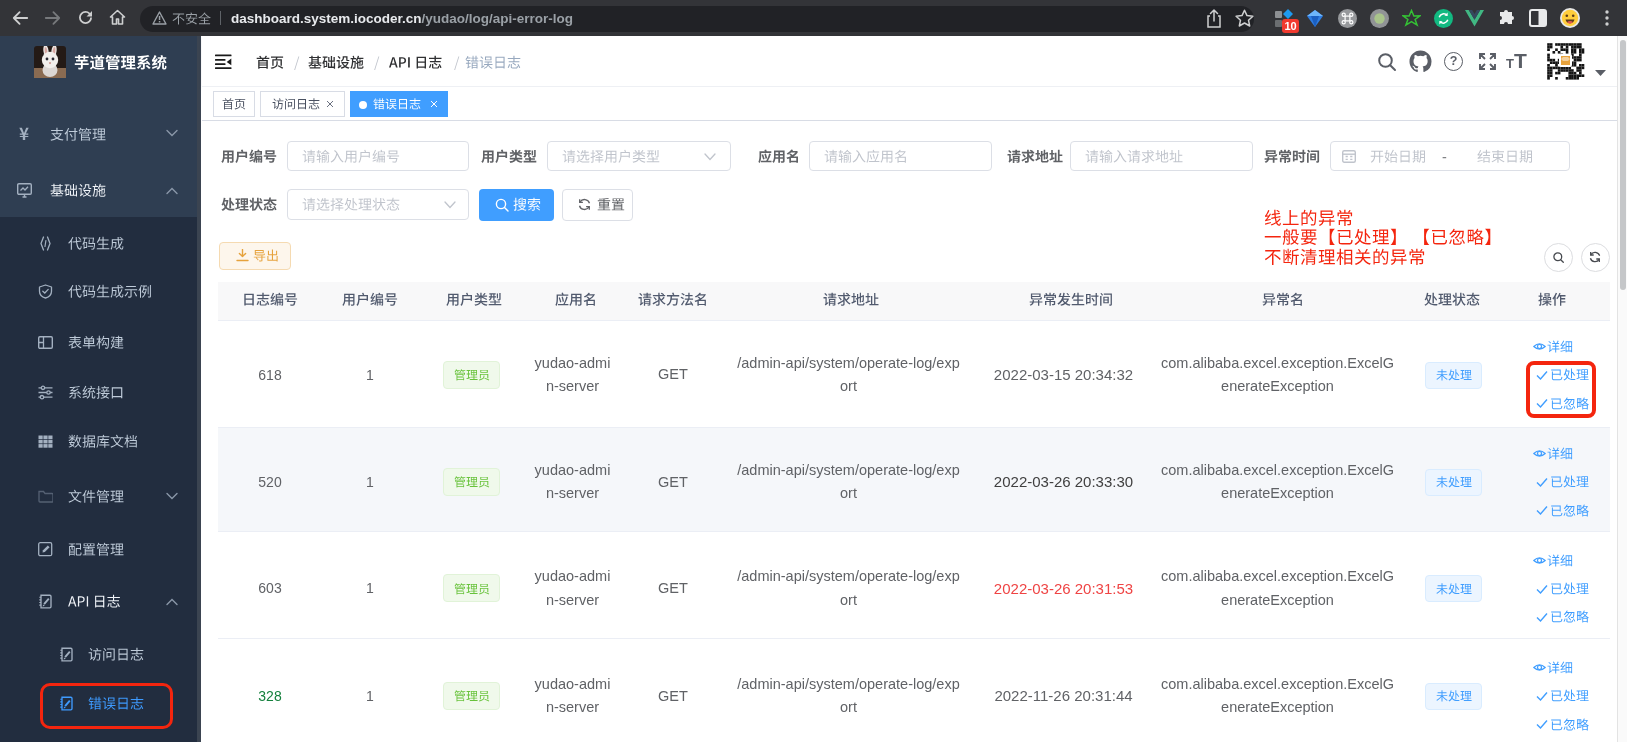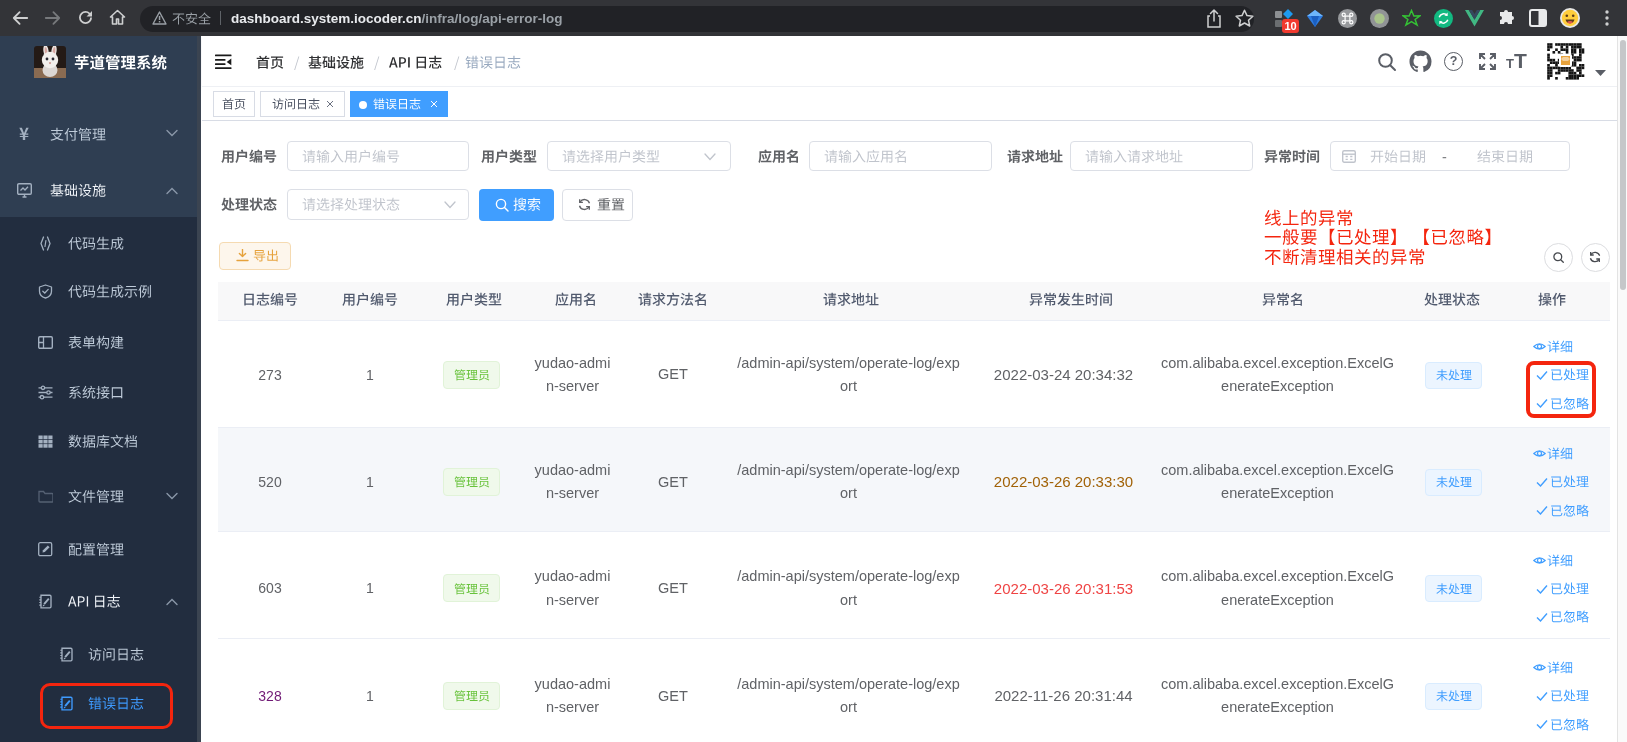--- a/index.html
+++ b/index.html
@@ -21,21 +21,21 @@
 <div class="a" style="left:140px;top:6px;width:1114px;height:26px;background:#212226;border-radius:13px"></div>
 <svg class="a" style="left:152px;top:11px;" width="15" height="14" viewBox="0 0 15 14">
       <path d="M7.5 1 14 13H1z" fill="none" stroke="#9aa0a6" stroke-width="1.4" stroke-linejoin="round"></path>
       <rect x="6.8" y="5" width="1.5" height="4" fill="#9aa0a6"></rect>
       <rect x="6.8" y="10" width="1.5" height="1.5" fill="#9aa0a6"></rect>
     </svg>
 <svg class="a" style="left:172.0px;top:9.1px;overflow:visible" width="39" height="20">
       <path fill="#9aa0a6" transform="translate(0,14.5)" d="M7.3 -6.2C8.8 -5.2 10.8 -3.6 11.7 -2.6L12.5 -3.4C11.5 -4.4 9.5 -5.8 8 -6.8ZM0.9 -10V-9H6.7C5.4 -6.8 3.2 -4.6 0.6 -3.3C0.8 -3.1 1.1 -2.7 1.2 -2.5C3 -3.4 4.7 -4.7 6 -6.3V1H7V-7.6C7.4 -8 7.7 -8.5 7.9 -9H12.1V-10Z M18.4 -10.7C18.6 -10.3 18.8 -9.8 19 -9.4H14.2V-6.8H15.2V-8.5H23.8V-6.8H24.8V-9.4H20.1C19.9 -9.9 19.6 -10.5 19.4 -10.9ZM21.5 -4.9C21.1 -3.9 20.6 -3 19.8 -2.3C18.9 -2.7 17.9 -3 17 -3.3C17.4 -3.8 17.7 -4.3 18.1 -4.9ZM16.9 -4.9C16.4 -4.2 15.9 -3.5 15.5 -2.9C16.6 -2.5 17.8 -2.1 18.9 -1.6C17.7 -0.8 16 -0.2 14.1 0.1C14.3 0.3 14.6 0.8 14.7 1C16.8 0.5 18.6 -0.1 20 -1.2C21.6 -0.5 23.1 0.3 24.1 0.9L24.9 0.1C23.9 -0.5 22.4 -1.2 20.8 -1.9C21.6 -2.7 22.2 -3.7 22.6 -4.9H25.2V-5.8H18.6C18.9 -6.5 19.3 -7.1 19.5 -7.7L18.5 -8C18.2 -7.3 17.8 -6.6 17.4 -5.8H13.9V-4.9Z M32.4 -11.1C31.1 -9 28.7 -7.1 26.3 -6C26.6 -5.8 26.9 -5.5 27 -5.2C27.5 -5.5 28.1 -5.8 28.6 -6.1V-5.3H32V-3.2H28.6V-2.4H32V-0.2H27V0.7H38.1V-0.2H33V-2.4H36.5V-3.2H33V-5.3H36.5V-6.1C37 -5.8 37.5 -5.5 38 -5.2C38.2 -5.4 38.5 -5.8 38.7 -6C36.6 -7.1 34.7 -8.4 33 -10.3L33.3 -10.7ZM28.6 -6.1C30.1 -7.1 31.4 -8.3 32.5 -9.6C33.7 -8.2 35 -7.1 36.5 -6.1Z"></path>
     </svg>
 <div class="a" style="left:220px;top:11px;width:1px;height:14px;background:#5f6368"></div>
-<div class="a" style="left:231px;top:5px;font:600 13.5px &quot;Liberation Sans&quot;,sans-serif;line-height:27px;white-space:nowrap"><span style="color:#e8eaed">dashboard.system.iocoder.cn</span><span style="color:#9aa0a6">/infra/log/api-error-log</span></div>
+<div class="a" style="left:231px;top:5px;font:600 13.5px &quot;Liberation Sans&quot;,sans-serif;line-height:27px;white-space:nowrap"><span style="color:#e8eaed">dashboard.system.iocoder.cn</span><span style="color:#9aa0a6">/yudao/log/api-error-log</span></div>
 <svg class="a" style="left:1205px;top:9px;" width="18" height="19" viewBox="0 0 18 19">
       <path d="M9 1v11M9 1 5.5 4.5M9 1l3.5 3.5" stroke="#cecfd0" stroke-width="1.5" fill="none" stroke-linecap="round"></path>
       <path d="M5 7H3v11h12V7h-2" stroke="#cecfd0" stroke-width="1.5" fill="none"></path>
     </svg>
 <svg class="a" style="left:1235px;top:9px;" width="19" height="18" viewBox="0 0 19 18">
       <path d="M9.5 1.2 12 6.6l5.9.6-4.4 4 1.2 5.8-5.2-3-5.2 3 1.2-5.8-4.4-4 5.9-.6z" fill="none" stroke="#cecfd0" stroke-width="1.5" stroke-linejoin="round"></path>
     </svg>
 <svg class="a" style="left:1275px;top:9px;" width="24" height="24" viewBox="0 0 24 24">
       <rect x="0" y="2" width="7" height="7" rx="1" fill="#8d9093"></rect>
       <rect x="0" y="11" width="7" height="7" rx="1" fill="#6b6e71"></rect>
@@ -555,32 +555,32 @@
 <svg class="a" style="left:1424.0px;top:288.5px;overflow:visible" width="56" height="21">
       <path fill="#515a6e" transform="translate(0,15.6)" d="M5.8 -8.4C5.5 -6.6 5.1 -5.1 4.5 -3.9C4 -4.8 3.6 -5.9 3.3 -7.3L3.6 -8.4ZM2.9 -11.8C2.5 -9 1.7 -6.3 0.6 -4.9C1 -4.7 1.5 -4.4 1.7 -4.1C2 -4.5 2.3 -5 2.6 -5.6C2.9 -4.4 3.3 -3.5 3.8 -2.7C2.9 -1.4 1.8 -0.5 0.4 0.2C0.7 0.4 1.3 0.9 1.5 1.2C2.8 0.6 3.8 -0.3 4.7 -1.5C6.4 0.4 8.6 0.8 10.9 0.8H13.1C13.2 0.4 13.4 -0.3 13.6 -0.6C13 -0.6 11.5 -0.6 11 -0.6C8.9 -0.6 6.9 -0.9 5.4 -2.7C6.3 -4.4 7 -6.6 7.3 -9.4L6.4 -9.6L6.1 -9.6H3.9C4.1 -10.2 4.2 -10.8 4.3 -11.5ZM8.5 -11.8V-1.4H9.9V-7C10.7 -6 11.6 -4.8 12.1 -4L13.2 -4.7C12.6 -5.7 11.3 -7.3 10.3 -8.5L9.9 -8.2V-11.8Z M20.9 -7.5H22.7V-5.9H20.9ZM23.9 -7.5H25.7V-5.9H23.9ZM20.9 -10.1H22.7V-8.5H20.9ZM23.9 -10.1H25.7V-8.5H23.9ZM18.5 -0.5V0.7H27.6V-0.5H24V-2.2H27.1V-3.4H24V-4.8H26.9V-11.2H19.7V-4.8H22.6V-3.4H19.6V-2.2H22.6V-0.5ZM14.4 -1.6 14.7 -0.2C16 -0.6 17.7 -1.2 19.2 -1.7L19 -3L17.5 -2.5V-5.7H18.9V-6.9H17.5V-9.7H19.1V-10.9H14.6V-9.7H16.2V-6.9H14.7V-5.7H16.2V-2.1C15.6 -1.9 14.9 -1.7 14.4 -1.6Z M38.3 -10.9C38.9 -10.1 39.6 -9 39.9 -8.4L41 -9C40.7 -9.7 40 -10.7 39.4 -11.4ZM28.4 -2.9 29.1 -1.8C29.8 -2.3 30.6 -3 31.3 -3.7V1.1H32.6V0.3C33 0.6 33.4 0.9 33.7 1.2C35.6 -0.5 36.6 -2.4 37 -4.4C37.8 -2 39 -0 40.7 1.1C40.9 0.8 41.4 0.3 41.7 0C39.6 -1.2 38.3 -3.6 37.6 -6.5H41.3V-7.8H37.5V-8.4V-11.8H36.1V-8.4V-7.8H33.1V-6.5H36.1C35.8 -4.3 35.1 -1.8 32.6 0.3V-11.8H31.3V-7.5C31 -8.2 30.2 -9.2 29.6 -10L28.6 -9.4C29.2 -8.6 29.9 -7.4 30.3 -6.7L31.3 -7.4V-5.3C30.2 -4.4 29.1 -3.5 28.4 -2.9Z M47.3 -5.6C48.1 -5.2 49.1 -4.4 49.6 -3.9L50.8 -4.7C50.3 -5.2 49.2 -5.9 48.4 -6.3ZM45.7 -3.4V-0.8C45.7 0.5 46.2 0.9 48 0.9C48.3 0.9 50.6 0.9 51 0.9C52.4 0.9 52.8 0.4 53 -1.5C52.6 -1.5 52.1 -1.7 51.8 -1.9C51.7 -0.5 51.6 -0.3 50.9 -0.3C50.4 -0.3 48.5 -0.3 48.1 -0.3C47.2 -0.3 47 -0.4 47 -0.8V-3.4ZM47.7 -3.7C48.5 -2.9 49.4 -1.9 49.8 -1.2L50.9 -1.9C50.5 -2.6 49.5 -3.6 48.7 -4.3ZM52.4 -3.2C53.1 -2 53.8 -0.4 54.1 0.6L55.3 0.1C55 -0.9 54.3 -2.5 53.6 -3.6ZM44 -3.4C43.8 -2.3 43.3 -0.9 42.7 0L43.9 0.7C44.5 -0.3 44.9 -1.8 45.2 -3.1ZM48.4 -11.9C48.3 -11.2 48.2 -10.6 48.1 -9.9H42.7V-8.7H47.7C47.1 -7 45.7 -5.6 42.6 -4.8C42.9 -4.5 43.2 -4 43.3 -3.7C46.9 -4.7 48.4 -6.5 49.1 -8.6C50.2 -6.2 51.9 -4.6 54.6 -3.8C54.8 -4.2 55.2 -4.8 55.5 -5.1C53.1 -5.6 51.4 -6.9 50.5 -8.7H55.3V-9.9H49.5C49.6 -10.6 49.7 -11.2 49.8 -11.9Z"></path>
     </svg>
 <svg class="a" style="left:1538.0px;top:288.5px;overflow:visible" width="28" height="21">
       <path fill="#515a6e" transform="translate(0,15.6)" d="M7.6 -10.3H10.5V-9.1H7.6ZM6.4 -11.3V-8.1H11.7V-11.3ZM6.1 -6.6H7.6V-5.3H6.1ZM10.4 -6.6H12V-5.3H10.4ZM2.1 -11.8V-9.1H0.6V-7.8H2.1V-5C1.5 -4.8 0.9 -4.6 0.4 -4.5L0.8 -3.2L2.1 -3.7V-0.3C2.1 -0.2 2 -0.1 1.9 -0.1C1.8 -0.1 1.4 -0.1 0.9 -0.1C1.1 0.2 1.2 0.7 1.3 1.1C2 1.1 2.5 1 2.9 0.8C3.2 0.6 3.3 0.3 3.3 -0.3V-4.1L4.7 -4.6L4.5 -5.8L3.3 -5.4V-7.8H4.6V-9.1H3.3V-11.8ZM4.8 -3.4V-2.3H7.7C6.7 -1.3 5.3 -0.5 3.9 -0.1C4.1 0.1 4.5 0.6 4.7 0.9C6 0.4 7.4 -0.4 8.4 -1.4V1.2H9.7V-1.5C10.5 -0.5 11.7 0.3 12.8 0.8C13 0.5 13.3 0 13.6 -0.2C12.4 -0.6 11.1 -1.4 10.3 -2.3H13.4V-3.4H9.7V-4.3H13.1V-7.5H9.4V-4.4H8.7V-7.5H5.1V-4.3H8.4V-3.4Z M21.3 -11.7C20.6 -9.6 19.5 -7.6 18.3 -6.3C18.6 -6.1 19.1 -5.6 19.3 -5.4C19.9 -6.1 20.6 -7.1 21.2 -8.2H22V1.2H23.3V-2.1H27.4V-3.4H23.3V-5.2H27.2V-6.5H23.3V-8.2H27.5V-9.5H21.8C22.1 -10.1 22.4 -10.7 22.6 -11.3ZM17.8 -11.8C17 -9.7 15.8 -7.6 14.4 -6.3C14.7 -6 15 -5.3 15.2 -4.9C15.6 -5.3 15.9 -5.8 16.3 -6.3V1.2H17.7V-8.4C18.2 -9.4 18.7 -10.4 19.1 -11.4Z"></path>
     </svg>
 <div class="a" style="left:218px;top:428px;width:1392px;height:104px;background:#f5f7fa"></div>
 <div class="a" style="left:218px;top:427px;width:1392px;height:1px;background:#ebeef5"></div>
 <div class="a" style="left:218px;top:531px;width:1392px;height:1px;background:#ebeef5"></div>
 <div class="a" style="left:218px;top:638px;width:1392px;height:1px;background:#ebeef5"></div>
-<div class="a" style="left:270.0px;top:361px;font:400 14px 'Liberation Sans', sans-serif;color:#606266;line-height:28px;letter-spacing:0;white-space:nowrap;transform:translateX(-50%);">273</div>
+<div class="a" style="left:270.0px;top:361px;font:400 14px 'Liberation Sans', sans-serif;color:#606266;line-height:28px;letter-spacing:0;white-space:nowrap;transform:translateX(-50%);">618</div>
 <div class="a" style="left:370.0px;top:361px;font:400 14px 'Liberation Sans', sans-serif;color:#606266;line-height:28px;letter-spacing:0;white-space:nowrap;transform:translateX(-50%);">1</div>
 <div class="a" style="left:443.0px;top:360.5px;width:57px;height:28px;background:#f0f9eb;border:1px solid #e1f3d8;border-radius:4px;box-sizing:border-box"></div>
 <svg class="a" style="left:453.5px;top:366.0px;overflow:visible" width="36" height="18">
       <path fill="#67c23a" transform="translate(0,13.4)" d="M2.5 -5.3V1H3.4V0.6H9.3V0.9H10.1V-2H3.4V-2.8H9.5V-5.3ZM9.3 -0.1H3.4V-1.3H9.3ZM5.3 -7.5C5.4 -7.2 5.5 -7 5.7 -6.7H1.2V-4.7H2.1V-6H10.1V-4.7H11V-6.7H6.6C6.5 -7 6.3 -7.4 6.1 -7.6ZM3.4 -4.6H8.6V-3.5H3.4ZM2 -10.1C1.7 -9.1 1.2 -8.1 0.5 -7.4C0.7 -7.3 1.1 -7.1 1.3 -7C1.6 -7.4 2 -7.9 2.3 -8.4H3.1C3.4 -8 3.6 -7.5 3.7 -7.1L4.5 -7.4C4.4 -7.7 4.2 -8.1 4 -8.4H5.8V-9.1H2.6C2.7 -9.4 2.8 -9.7 2.9 -10ZM7.1 -10.1C6.9 -9.2 6.4 -8.4 5.9 -7.8C6.1 -7.7 6.5 -7.5 6.6 -7.4C6.9 -7.7 7.1 -8 7.3 -8.4H8.2C8.6 -8 8.9 -7.4 9.1 -7.1L9.8 -7.4C9.7 -7.7 9.4 -8.1 9.1 -8.4H11.3V-9.1H7.7C7.8 -9.4 7.9 -9.7 8 -9.9Z M17.7 -6.5H19.5V-4.9H17.7ZM20.3 -6.5H22.2V-4.9H20.3ZM17.7 -8.7H19.5V-7.2H17.7ZM20.3 -8.7H22.2V-7.2H20.3ZM15.8 -0.3V0.6H23.6V-0.3H20.4V-1.9H23.2V-2.7H20.4V-4.2H23V-9.5H16.9V-4.2H19.5V-2.7H16.7V-1.9H19.5V-0.3ZM12.4 -1.2 12.6 -0.3C13.7 -0.6 15.1 -1.1 16.4 -1.5L16.2 -2.4L14.9 -2V-5H16.1V-5.8H14.9V-8.4H16.3V-9.3H12.6V-8.4H14V-5.8H12.7V-5H14V-1.7C13.4 -1.5 12.9 -1.3 12.4 -1.2Z M27.2 -8.8H32.8V-7.4H27.2ZM26.3 -9.5V-6.6H33.8V-9.5ZM29.5 -3.9V-2.8C29.5 -1.9 29.1 -0.6 24.8 0.3C25 0.5 25.3 0.8 25.4 1C29.9 0 30.4 -1.5 30.4 -2.8V-3.9ZM30.3 -0.8C31.8 -0.3 33.8 0.5 34.8 1L35.2 0.2C34.2 -0.3 32.2 -1 30.8 -1.4ZM25.9 -5.5V-1.1H26.8V-4.7H33.3V-1.2H34.3V-5.5Z"></path>
     </svg>
 <div class="a" style="left:572.5px;top:349px;font:400 14.5px 'Liberation Sans', sans-serif;color:#606266;line-height:29.0px;letter-spacing:0;white-space:nowrap;transform:translateX(-50%);">yudao-admi</div>
 <div class="a" style="left:572.5px;top:372px;font:400 14.5px 'Liberation Sans', sans-serif;color:#606266;line-height:29.0px;letter-spacing:0;white-space:nowrap;transform:translateX(-50%);">n-server</div>
 <div class="a" style="left:673.0px;top:360px;font:400 14.5px 'Liberation Sans', sans-serif;color:#606266;line-height:29.0px;letter-spacing:0;white-space:nowrap;transform:translateX(-50%);">GET</div>
 <div class="a" style="left:848.5px;top:349px;font:400 14.5px 'Liberation Sans', sans-serif;color:#606266;line-height:29.0px;letter-spacing:0;white-space:nowrap;transform:translateX(-50%);">/admin-api/system/operate-log/exp</div>
 <div class="a" style="left:848.5px;top:372px;font:400 14.5px 'Liberation Sans', sans-serif;color:#606266;line-height:29.0px;letter-spacing:0;white-space:nowrap;transform:translateX(-50%);">ort</div>
-<div class="a" style="left:1063.5px;top:360px;font:400 15px 'Liberation Sans', sans-serif;color:#606266;line-height:30px;letter-spacing:0;white-space:nowrap;transform:translateX(-50%);">2022-03-24 20:34:32</div>
+<div class="a" style="left:1063.5px;top:360px;font:400 15px 'Liberation Sans', sans-serif;color:#606266;line-height:30px;letter-spacing:0;white-space:nowrap;transform:translateX(-50%);">2022-03-15 20:34:32</div>
 <div class="a" style="left:1277.5px;top:349px;font:400 14.5px 'Liberation Sans', sans-serif;color:#606266;line-height:29.0px;letter-spacing:0;white-space:nowrap;transform:translateX(-50%);">com.alibaba.excel.exception.ExcelG</div>
 <div class="a" style="left:1277.5px;top:372px;font:400 14.5px 'Liberation Sans', sans-serif;color:#606266;line-height:29.0px;letter-spacing:0;white-space:nowrap;transform:translateX(-50%);">enerateException</div>
 <div class="a" style="left:1425.0px;top:361.5px;width:57px;height:27px;background:#ecf5ff;border:1px solid #d9ecff;border-radius:4px;box-sizing:border-box"></div>
 <svg class="a" style="left:1435.5px;top:366.0px;overflow:visible" width="36" height="18">
       <path fill="#409eff" transform="translate(0,13.4)" d="M5.5 -10.1V-8.1H1.6V-7.2H5.5V-5.1H0.7V-4.3H5C3.9 -2.7 2.1 -1.2 0.4 -0.5C0.6 -0.3 0.9 0.1 1.1 0.3C2.7 -0.5 4.3 -2 5.5 -3.6V1H6.5V-3.6C7.6 -2 9.3 -0.5 10.9 0.3C11.1 0.1 11.4 -0.3 11.6 -0.5C9.9 -1.2 8.1 -2.7 7 -4.3H11.3V-5.1H6.5V-7.2H10.5V-8.1H6.5V-10.1Z M17.1 -7.3C16.9 -5.7 16.5 -4.3 15.9 -3.1C15.4 -4 15 -5 14.7 -6.3C14.8 -6.7 14.9 -7 15 -7.3ZM14.6 -10C14.3 -7.7 13.6 -5.4 12.6 -4.2C12.9 -4 13.2 -3.8 13.4 -3.7C13.7 -4.1 14 -4.6 14.2 -5.2C14.5 -4 14.9 -3.1 15.4 -2.3C14.6 -1.1 13.6 -0.3 12.4 0.3C12.6 0.4 13 0.8 13.2 1C14.3 0.4 15.2 -0.4 16 -1.5C17.4 0.2 19.4 0.6 21.4 0.6H23.2C23.3 0.3 23.4 -0.1 23.6 -0.3C23.1 -0.3 21.9 -0.3 21.5 -0.3C19.6 -0.3 17.8 -0.7 16.5 -2.3C17.3 -3.8 17.9 -5.6 18.1 -8L17.5 -8.2L17.4 -8.2H15.2C15.4 -8.7 15.5 -9.3 15.6 -9.8ZM19.4 -10.1V-1.2H20.3V-6.2C21.2 -5.3 22 -4.2 22.5 -3.4L23.2 -3.9C22.7 -4.8 21.6 -6.1 20.7 -7.1L20.3 -6.9V-10.1Z M29.7 -6.5H31.5V-4.9H29.7ZM32.3 -6.5H34.2V-4.9H32.3ZM29.7 -8.7H31.5V-7.2H29.7ZM32.3 -8.7H34.2V-7.2H32.3ZM27.8 -0.3V0.6H35.6V-0.3H32.4V-1.9H35.2V-2.7H32.4V-4.2H35V-9.5H28.9V-4.2H31.5V-2.7H28.7V-1.9H31.5V-0.3ZM24.4 -1.2 24.6 -0.3C25.7 -0.6 27.1 -1.1 28.4 -1.5L28.2 -2.4L26.9 -2V-5H28.1V-5.8H26.9V-8.4H28.3V-9.3H24.6V-8.4H26V-5.8H24.7V-5H26V-1.7C25.4 -1.5 24.9 -1.3 24.4 -1.2Z"></path>
     </svg>
 <svg class="a" style="left:1533px;top:341.2px;" width="13" height="11" viewBox="0 0 13 11">
       <path d="M0.8 5.5Q6.5 0.2 12.2 5.5Q6.5 10.8 0.8 5.5Z" fill="none" stroke="#409eff" stroke-width="1.2"></path>
       <circle cx="6.5" cy="5.5" r="2" fill="none" stroke="#409eff" stroke-width="1.2"></circle>
     </svg>
@@ -603,21 +603,21 @@
 <div class="a" style="left:370.0px;top:468px;font:400 14px 'Liberation Sans', sans-serif;color:#606266;line-height:28px;letter-spacing:0;white-space:nowrap;transform:translateX(-50%);">1</div>
 <div class="a" style="left:443.0px;top:467.5px;width:57px;height:28px;background:#f0f9eb;border:1px solid #e1f3d8;border-radius:4px;box-sizing:border-box"></div>
 <svg class="a" style="left:453.5px;top:473.0px;overflow:visible" width="36" height="18">
       <path fill="#67c23a" transform="translate(0,13.4)" d="M2.5 -5.3V1H3.4V0.6H9.3V0.9H10.1V-2H3.4V-2.8H9.5V-5.3ZM9.3 -0.1H3.4V-1.3H9.3ZM5.3 -7.5C5.4 -7.2 5.5 -7 5.7 -6.7H1.2V-4.7H2.1V-6H10.1V-4.7H11V-6.7H6.6C6.5 -7 6.3 -7.4 6.1 -7.6ZM3.4 -4.6H8.6V-3.5H3.4ZM2 -10.1C1.7 -9.1 1.2 -8.1 0.5 -7.4C0.7 -7.3 1.1 -7.1 1.3 -7C1.6 -7.4 2 -7.9 2.3 -8.4H3.1C3.4 -8 3.6 -7.5 3.7 -7.1L4.5 -7.4C4.4 -7.7 4.2 -8.1 4 -8.4H5.8V-9.1H2.6C2.7 -9.4 2.8 -9.7 2.9 -10ZM7.1 -10.1C6.9 -9.2 6.4 -8.4 5.9 -7.8C6.1 -7.7 6.5 -7.5 6.6 -7.4C6.9 -7.7 7.1 -8 7.3 -8.4H8.2C8.6 -8 8.9 -7.4 9.1 -7.1L9.8 -7.4C9.7 -7.7 9.4 -8.1 9.1 -8.4H11.3V-9.1H7.7C7.8 -9.4 7.9 -9.7 8 -9.9Z M17.7 -6.5H19.5V-4.9H17.7ZM20.3 -6.5H22.2V-4.9H20.3ZM17.7 -8.7H19.5V-7.2H17.7ZM20.3 -8.7H22.2V-7.2H20.3ZM15.8 -0.3V0.6H23.6V-0.3H20.4V-1.9H23.2V-2.7H20.4V-4.2H23V-9.5H16.9V-4.2H19.5V-2.7H16.7V-1.9H19.5V-0.3ZM12.4 -1.2 12.6 -0.3C13.7 -0.6 15.1 -1.1 16.4 -1.5L16.2 -2.4L14.9 -2V-5H16.1V-5.8H14.9V-8.4H16.3V-9.3H12.6V-8.4H14V-5.8H12.7V-5H14V-1.7C13.4 -1.5 12.9 -1.3 12.4 -1.2Z M27.2 -8.8H32.8V-7.4H27.2ZM26.3 -9.5V-6.6H33.8V-9.5ZM29.5 -3.9V-2.8C29.5 -1.9 29.1 -0.6 24.8 0.3C25 0.5 25.3 0.8 25.4 1C29.9 0 30.4 -1.5 30.4 -2.8V-3.9ZM30.3 -0.8C31.8 -0.3 33.8 0.5 34.8 1L35.2 0.2C34.2 -0.3 32.2 -1 30.8 -1.4ZM25.9 -5.5V-1.1H26.8V-4.7H33.3V-1.2H34.3V-5.5Z"></path>
     </svg>
 <div class="a" style="left:572.5px;top:456px;font:400 14.5px 'Liberation Sans', sans-serif;color:#606266;line-height:29.0px;letter-spacing:0;white-space:nowrap;transform:translateX(-50%);">yudao-admi</div>
 <div class="a" style="left:572.5px;top:479px;font:400 14.5px 'Liberation Sans', sans-serif;color:#606266;line-height:29.0px;letter-spacing:0;white-space:nowrap;transform:translateX(-50%);">n-server</div>
 <div class="a" style="left:673.0px;top:468px;font:400 14.5px 'Liberation Sans', sans-serif;color:#606266;line-height:29.0px;letter-spacing:0;white-space:nowrap;transform:translateX(-50%);">GET</div>
 <div class="a" style="left:848.5px;top:456px;font:400 14.5px 'Liberation Sans', sans-serif;color:#606266;line-height:29.0px;letter-spacing:0;white-space:nowrap;transform:translateX(-50%);">/admin-api/system/operate-log/exp</div>
 <div class="a" style="left:848.5px;top:479px;font:400 14.5px 'Liberation Sans', sans-serif;color:#606266;line-height:29.0px;letter-spacing:0;white-space:nowrap;transform:translateX(-50%);">ort</div>
-<div class="a" style="left:1063.5px;top:467px;font:400 15px 'Liberation Sans', sans-serif;color:#a16207;line-height:30px;letter-spacing:0;white-space:nowrap;transform:translateX(-50%);">2022-03-26 20:33:30</div>
+<div class="a" style="left:1063.5px;top:467px;font:400 15px 'Liberation Sans', sans-serif;color:#404040;line-height:30px;letter-spacing:0;white-space:nowrap;transform:translateX(-50%);">2022-03-26 20:33:30</div>
 <div class="a" style="left:1277.5px;top:456px;font:400 14.5px 'Liberation Sans', sans-serif;color:#606266;line-height:29.0px;letter-spacing:0;white-space:nowrap;transform:translateX(-50%);">com.alibaba.excel.exception.ExcelG</div>
 <div class="a" style="left:1277.5px;top:479px;font:400 14.5px 'Liberation Sans', sans-serif;color:#606266;line-height:29.0px;letter-spacing:0;white-space:nowrap;transform:translateX(-50%);">enerateException</div>
 <div class="a" style="left:1425.0px;top:468.5px;width:57px;height:27px;background:#ecf5ff;border:1px solid #d9ecff;border-radius:4px;box-sizing:border-box"></div>
 <svg class="a" style="left:1435.5px;top:473.0px;overflow:visible" width="36" height="18">
       <path fill="#409eff" transform="translate(0,13.4)" d="M5.5 -10.1V-8.1H1.6V-7.2H5.5V-5.1H0.7V-4.3H5C3.9 -2.7 2.1 -1.2 0.4 -0.5C0.6 -0.3 0.9 0.1 1.1 0.3C2.7 -0.5 4.3 -2 5.5 -3.6V1H6.5V-3.6C7.6 -2 9.3 -0.5 10.9 0.3C11.1 0.1 11.4 -0.3 11.6 -0.5C9.9 -1.2 8.1 -2.7 7 -4.3H11.3V-5.1H6.5V-7.2H10.5V-8.1H6.5V-10.1Z M17.1 -7.3C16.9 -5.7 16.5 -4.3 15.9 -3.1C15.4 -4 15 -5 14.7 -6.3C14.8 -6.7 14.9 -7 15 -7.3ZM14.6 -10C14.3 -7.7 13.6 -5.4 12.6 -4.2C12.9 -4 13.2 -3.8 13.4 -3.7C13.7 -4.1 14 -4.6 14.2 -5.2C14.5 -4 14.9 -3.1 15.4 -2.3C14.6 -1.1 13.6 -0.3 12.4 0.3C12.6 0.4 13 0.8 13.2 1C14.3 0.4 15.2 -0.4 16 -1.5C17.4 0.2 19.4 0.6 21.4 0.6H23.2C23.3 0.3 23.4 -0.1 23.6 -0.3C23.1 -0.3 21.9 -0.3 21.5 -0.3C19.6 -0.3 17.8 -0.7 16.5 -2.3C17.3 -3.8 17.9 -5.6 18.1 -8L17.5 -8.2L17.4 -8.2H15.2C15.4 -8.7 15.5 -9.3 15.6 -9.8ZM19.4 -10.1V-1.2H20.3V-6.2C21.2 -5.3 22 -4.2 22.5 -3.4L23.2 -3.9C22.7 -4.8 21.6 -6.1 20.7 -7.1L20.3 -6.9V-10.1Z M29.7 -6.5H31.5V-4.9H29.7ZM32.3 -6.5H34.2V-4.9H32.3ZM29.7 -8.7H31.5V-7.2H29.7ZM32.3 -8.7H34.2V-7.2H32.3ZM27.8 -0.3V0.6H35.6V-0.3H32.4V-1.9H35.2V-2.7H32.4V-4.2H35V-9.5H28.9V-4.2H31.5V-2.7H28.7V-1.9H31.5V-0.3ZM24.4 -1.2 24.6 -0.3C25.7 -0.6 27.1 -1.1 28.4 -1.5L28.2 -2.4L26.9 -2V-5H28.1V-5.8H26.9V-8.4H28.3V-9.3H24.6V-8.4H26V-5.8H24.7V-5H26V-1.7C25.4 -1.5 24.9 -1.3 24.4 -1.2Z"></path>
     </svg>
 <svg class="a" style="left:1533px;top:448.2px;" width="13" height="11" viewBox="0 0 13 11">
       <path d="M0.8 5.5Q6.5 0.2 12.2 5.5Q6.5 10.8 0.8 5.5Z" fill="none" stroke="#409eff" stroke-width="1.2"></path>
       <circle cx="6.5" cy="5.5" r="2" fill="none" stroke="#409eff" stroke-width="1.2"></circle>
     </svg>
@@ -666,21 +666,21 @@
     </svg>
 <svg class="a" style="left:1550.0px;top:578.8px;overflow:visible" width="39" height="20">
       <path fill="#409eff" transform="translate(0,14.5)" d="M1.2 -10.1V-9.1H9.7V-5.7H2.9V-7.9H1.9V-1.3C1.9 0.3 2.6 0.7 4.7 0.7C5.2 0.7 9 0.7 9.6 0.7C11.7 0.7 12.1 -0 12.4 -2.4C12.1 -2.5 11.6 -2.7 11.4 -2.8C11.2 -0.7 11 -0.3 9.6 -0.3C8.7 -0.3 5.3 -0.3 4.6 -0.3C3.2 -0.3 2.9 -0.5 2.9 -1.3V-4.8H9.7V-4.1H10.7V-10.1Z M18.5 -8C18.3 -6.1 17.8 -4.6 17.2 -3.4C16.7 -4.3 16.2 -5.4 15.9 -6.9C16 -7.2 16.2 -7.6 16.3 -8ZM15.9 -10.9C15.5 -8.3 14.7 -5.9 13.7 -4.5C13.9 -4.4 14.3 -4.1 14.5 -4C14.8 -4.4 15.1 -5 15.4 -5.6C15.8 -4.3 16.2 -3.3 16.7 -2.5C15.8 -1.2 14.7 -0.3 13.4 0.3C13.7 0.4 14.1 0.8 14.2 1.1C15.4 0.4 16.5 -0.4 17.3 -1.7C18.9 0.2 21 0.6 23.2 0.6H25.1C25.2 0.4 25.4 -0.1 25.5 -0.4C25 -0.4 23.7 -0.4 23.3 -0.4C21.3 -0.4 19.3 -0.7 17.8 -2.5C18.7 -4.1 19.3 -6.1 19.6 -8.7L19 -8.9L18.8 -8.9H16.5C16.7 -9.4 16.8 -10 16.9 -10.6ZM21 -10.9V-1.3H22V-6.8C22.9 -5.7 23.9 -4.5 24.3 -3.7L25.2 -4.2C24.6 -5.2 23.4 -6.6 22.4 -7.7L22 -7.5V-10.9Z M32.2 -7H34.2V-5.3H32.2ZM35 -7H37V-5.3H35ZM32.2 -9.5H34.2V-7.8H32.2ZM35 -9.5H37V-7.8H35ZM30.1 -0.3V0.6H38.6V-0.3H35.1V-2.1H38.1V-3H35.1V-4.5H37.9V-10.3H31.3V-4.5H34.1V-3H31.1V-2.1H34.1V-0.3ZM26.5 -1.3 26.7 -0.3C27.8 -0.7 29.3 -1.2 30.7 -1.7L30.6 -2.6L29.1 -2.1V-5.4H30.5V-6.3H29.1V-9.1H30.7V-10H26.6V-9.1H28.2V-6.3H26.7V-5.4H28.2V-1.8C27.5 -1.6 26.9 -1.4 26.5 -1.3Z"></path>
     </svg>
 <svg class="a" style="left:1536px;top:611.8px;" width="12" height="10" viewBox="0 0 12 10">
       <path d="M1 5.5 4.5 9 11 1.5" fill="none" stroke="#409eff" stroke-width="1.4"></path>
     </svg>
 <svg class="a" style="left:1550.0px;top:607.0px;overflow:visible" width="39" height="20">
       <path fill="#409eff" transform="translate(0,14.5)" d="M1.2 -10.1V-9.1H9.7V-5.7H2.9V-7.9H1.9V-1.3C1.9 0.3 2.6 0.7 4.7 0.7C5.2 0.7 9 0.7 9.6 0.7C11.7 0.7 12.1 -0 12.4 -2.4C12.1 -2.5 11.6 -2.7 11.4 -2.8C11.2 -0.7 11 -0.3 9.6 -0.3C8.7 -0.3 5.3 -0.3 4.6 -0.3C3.2 -0.3 2.9 -0.5 2.9 -1.3V-4.8H9.7V-4.1H10.7V-10.1Z M16.4 -3.1V-0.5C16.4 0.6 16.8 0.9 18.3 0.9C18.6 0.9 20.9 0.9 21.3 0.9C22.5 0.9 22.8 0.4 23 -1.2C22.7 -1.3 22.3 -1.5 22.1 -1.6C22 -0.2 21.9 -0 21.2 -0C20.7 -0 18.7 -0 18.3 -0C17.5 -0 17.4 -0.1 17.4 -0.5V-3.1ZM22.8 -2.8C23.4 -1.9 24.1 -0.7 24.3 0.1L25.3 -0.2C25 -1 24.3 -2.2 23.7 -3.1ZM14.7 -3.1C14.5 -2.1 14.1 -0.9 13.5 -0.1L14.4 0.3C14.9 -0.5 15.3 -1.8 15.6 -2.8ZM18.6 -3.2C19.2 -2.6 19.9 -1.7 20.3 -1.1L21.1 -1.6C20.7 -2.2 20 -3 19.4 -3.7ZM16.8 -10.9C16.1 -9.5 15 -8 13.7 -7.1C13.9 -7 14.3 -6.7 14.5 -6.5C15.2 -7.1 15.9 -7.8 16.5 -8.6H18.3C17.4 -7.1 16.2 -5.9 14.8 -5C15 -4.9 15.3 -4.5 15.5 -4.3C17 -5.3 18.4 -6.8 19.3 -8.6H21C20.3 -6.8 19.1 -5.2 17.6 -4.2C17.8 -4.1 18.1 -3.7 18.3 -3.6C19.9 -4.7 21.2 -6.5 22 -8.6H23.4C23.2 -6 23 -4.9 22.8 -4.6C22.6 -4.5 22.5 -4.5 22.3 -4.5C22 -4.5 21.5 -4.5 20.8 -4.5C21 -4.3 21.1 -3.9 21.1 -3.6C21.7 -3.6 22.4 -3.6 22.7 -3.6C23.1 -3.6 23.3 -3.7 23.6 -4C24 -4.5 24.2 -5.7 24.4 -9.1C24.4 -9.2 24.4 -9.5 24.4 -9.5H17.1C17.4 -9.9 17.6 -10.3 17.8 -10.7Z M33.9 -11C33.4 -9.6 32.4 -8.2 31.3 -7.4V-10.2H27V-0.5H27.8V-1.7H31.3V-3.7C31.4 -3.5 31.6 -3.3 31.6 -3.2L32.3 -3.4V1H33.2V0.5H36.8V0.9H37.8V-3.5L38.2 -3.3C38.3 -3.5 38.6 -3.9 38.8 -4.1C37.6 -4.5 36.6 -5.2 35.7 -5.9C36.6 -6.9 37.4 -8 37.9 -9.3L37.3 -9.6L37.1 -9.5H34.3C34.5 -9.9 34.7 -10.3 34.9 -10.7ZM27.8 -9.3H28.8V-6.5H27.8ZM27.8 -2.5V-5.6H28.8V-2.5ZM30.5 -5.6V-2.5H29.5V-5.6ZM30.5 -6.5H29.5V-9.3H30.5ZM31.3 -4V-7C31.5 -6.8 31.7 -6.6 31.8 -6.5C32.2 -6.9 32.7 -7.3 33.1 -7.8C33.4 -7.2 33.9 -6.6 34.4 -6C33.5 -5.1 32.4 -4.4 31.3 -4ZM33.2 -0.3V-2.8H36.8V-0.3ZM36.6 -8.7C36.2 -7.9 35.7 -7.2 35.1 -6.6C34.5 -7.2 34 -7.9 33.6 -8.5L33.7 -8.7ZM32.8 -3.7C33.6 -4.1 34.4 -4.7 35.1 -5.3C35.7 -4.7 36.5 -4.2 37.3 -3.7Z"></path>
     </svg>
-<div class="a" style="left:270.0px;top:682px;font:400 14px 'Liberation Sans', sans-serif;color:#701a75;line-height:28px;letter-spacing:0;white-space:nowrap;transform:translateX(-50%);">328</div>
+<div class="a" style="left:270.0px;top:682px;font:400 14px 'Liberation Sans', sans-serif;color:#15803d;line-height:28px;letter-spacing:0;white-space:nowrap;transform:translateX(-50%);">328</div>
 <div class="a" style="left:370.0px;top:682px;font:400 14px 'Liberation Sans', sans-serif;color:#606266;line-height:28px;letter-spacing:0;white-space:nowrap;transform:translateX(-50%);">1</div>
 <div class="a" style="left:443.0px;top:681.5px;width:57px;height:28px;background:#f0f9eb;border:1px solid #e1f3d8;border-radius:4px;box-sizing:border-box"></div>
 <svg class="a" style="left:453.5px;top:687.0px;overflow:visible" width="36" height="18">
       <path fill="#67c23a" transform="translate(0,13.4)" d="M2.5 -5.3V1H3.4V0.6H9.3V0.9H10.1V-2H3.4V-2.8H9.5V-5.3ZM9.3 -0.1H3.4V-1.3H9.3ZM5.3 -7.5C5.4 -7.2 5.5 -7 5.7 -6.7H1.2V-4.7H2.1V-6H10.1V-4.7H11V-6.7H6.6C6.5 -7 6.3 -7.4 6.1 -7.6ZM3.4 -4.6H8.6V-3.5H3.4ZM2 -10.1C1.7 -9.1 1.2 -8.1 0.5 -7.4C0.7 -7.3 1.1 -7.1 1.3 -7C1.6 -7.4 2 -7.9 2.3 -8.4H3.1C3.4 -8 3.6 -7.5 3.7 -7.1L4.5 -7.4C4.4 -7.7 4.2 -8.1 4 -8.4H5.8V-9.1H2.6C2.7 -9.4 2.8 -9.7 2.9 -10ZM7.1 -10.1C6.9 -9.2 6.4 -8.4 5.9 -7.8C6.1 -7.7 6.5 -7.5 6.6 -7.4C6.9 -7.7 7.1 -8 7.3 -8.4H8.2C8.6 -8 8.9 -7.4 9.1 -7.1L9.8 -7.4C9.7 -7.7 9.4 -8.1 9.1 -8.4H11.3V-9.1H7.7C7.8 -9.4 7.9 -9.7 8 -9.9Z M17.7 -6.5H19.5V-4.9H17.7ZM20.3 -6.5H22.2V-4.9H20.3ZM17.7 -8.7H19.5V-7.2H17.7ZM20.3 -8.7H22.2V-7.2H20.3ZM15.8 -0.3V0.6H23.6V-0.3H20.4V-1.9H23.2V-2.7H20.4V-4.2H23V-9.5H16.9V-4.2H19.5V-2.7H16.7V-1.9H19.5V-0.3ZM12.4 -1.2 12.6 -0.3C13.7 -0.6 15.1 -1.1 16.4 -1.5L16.2 -2.4L14.9 -2V-5H16.1V-5.8H14.9V-8.4H16.3V-9.3H12.6V-8.4H14V-5.8H12.7V-5H14V-1.7C13.4 -1.5 12.9 -1.3 12.4 -1.2Z M27.2 -8.8H32.8V-7.4H27.2ZM26.3 -9.5V-6.6H33.8V-9.5ZM29.5 -3.9V-2.8C29.5 -1.9 29.1 -0.6 24.8 0.3C25 0.5 25.3 0.8 25.4 1C29.9 0 30.4 -1.5 30.4 -2.8V-3.9ZM30.3 -0.8C31.8 -0.3 33.8 0.5 34.8 1L35.2 0.2C34.2 -0.3 32.2 -1 30.8 -1.4ZM25.9 -5.5V-1.1H26.8V-4.7H33.3V-1.2H34.3V-5.5Z"></path>
     </svg>
 <div class="a" style="left:572.5px;top:670px;font:400 14.5px 'Liberation Sans', sans-serif;color:#606266;line-height:29.0px;letter-spacing:0;white-space:nowrap;transform:translateX(-50%);">yudao-admi</div>
 <div class="a" style="left:572.5px;top:693px;font:400 14.5px 'Liberation Sans', sans-serif;color:#606266;line-height:29.0px;letter-spacing:0;white-space:nowrap;transform:translateX(-50%);">n-server</div>
 <div class="a" style="left:673.0px;top:682px;font:400 14.5px 'Liberation Sans', sans-serif;color:#606266;line-height:29.0px;letter-spacing:0;white-space:nowrap;transform:translateX(-50%);">GET</div>
 <div class="a" style="left:848.5px;top:670px;font:400 14.5px 'Liberation Sans', sans-serif;color:#606266;line-height:29.0px;letter-spacing:0;white-space:nowrap;transform:translateX(-50%);">/admin-api/system/operate-log/exp</div>
 <div class="a" style="left:848.5px;top:693px;font:400 14.5px 'Liberation Sans', sans-serif;color:#606266;line-height:29.0px;letter-spacing:0;white-space:nowrap;transform:translateX(-50%);">ort</div>

